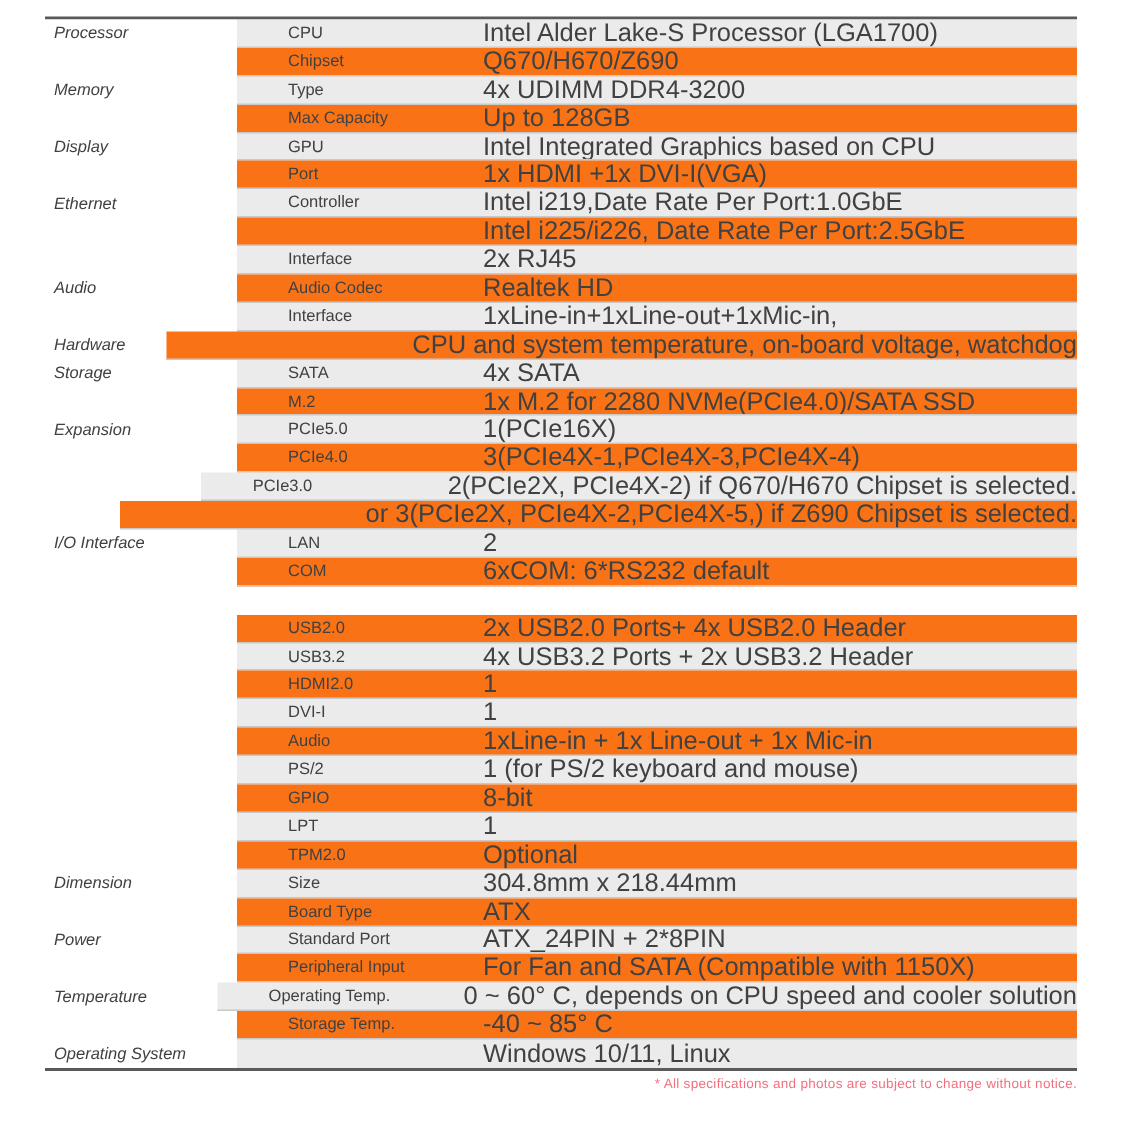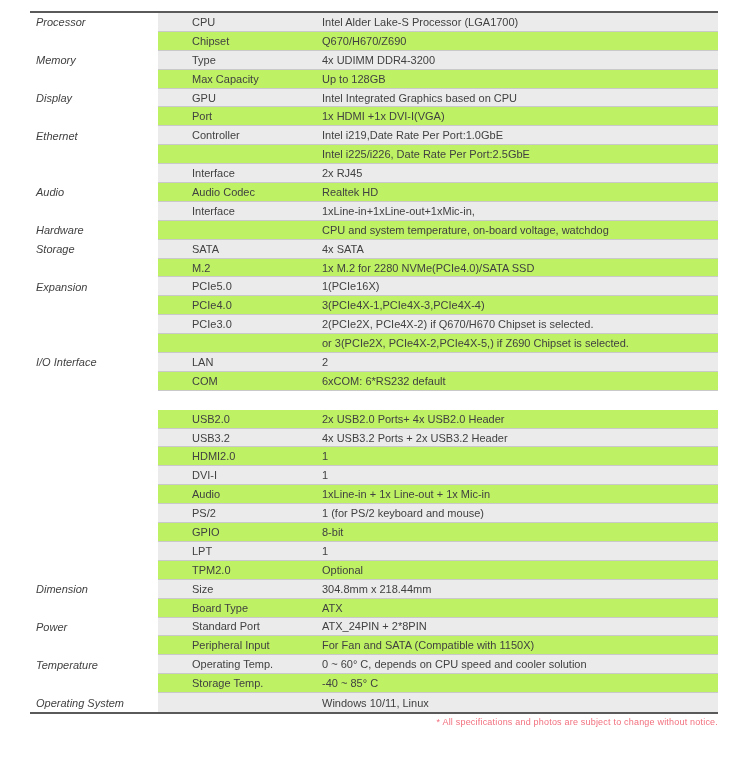--- a/index.html
+++ b/index.html
@@ -39,21 +39,21 @@
     background: #ffffff;
     white-space: nowrap;
     overflow: hidden;
     font-style: italic;
   }
   .row-body {
     flex: 1;
     display: flex;
     box-sizing: border-box;
     border-bottom: 1px solid #c9c9c9;
-    background: #bef264;
+    background: #f97316;
   }
   .row:last-child .row-body {
     border-bottom: none;
   }
   .row-body.shaded {
     background: #ebebeb;
   }
   .col-label {
     width: 164px;
     box-sizing: border-box;
@@ -62,21 +62,21 @@
     align-items: center;
     font-size: 11px;
     color: #414141;
     white-space: nowrap;
     overflow: hidden;
   }
   .col-value {
     flex: 1;
     display: flex;
     align-items: center;
-    font-size: 11px;
+    font-size: 17px;
     color: #414141;
     white-space: nowrap;
     overflow: hidden;
   }
   .footer-note {
     position: absolute;
     right: 37px;
     top: 717px;
     font-size: 9px;
     letter-spacing: 0.2px;

